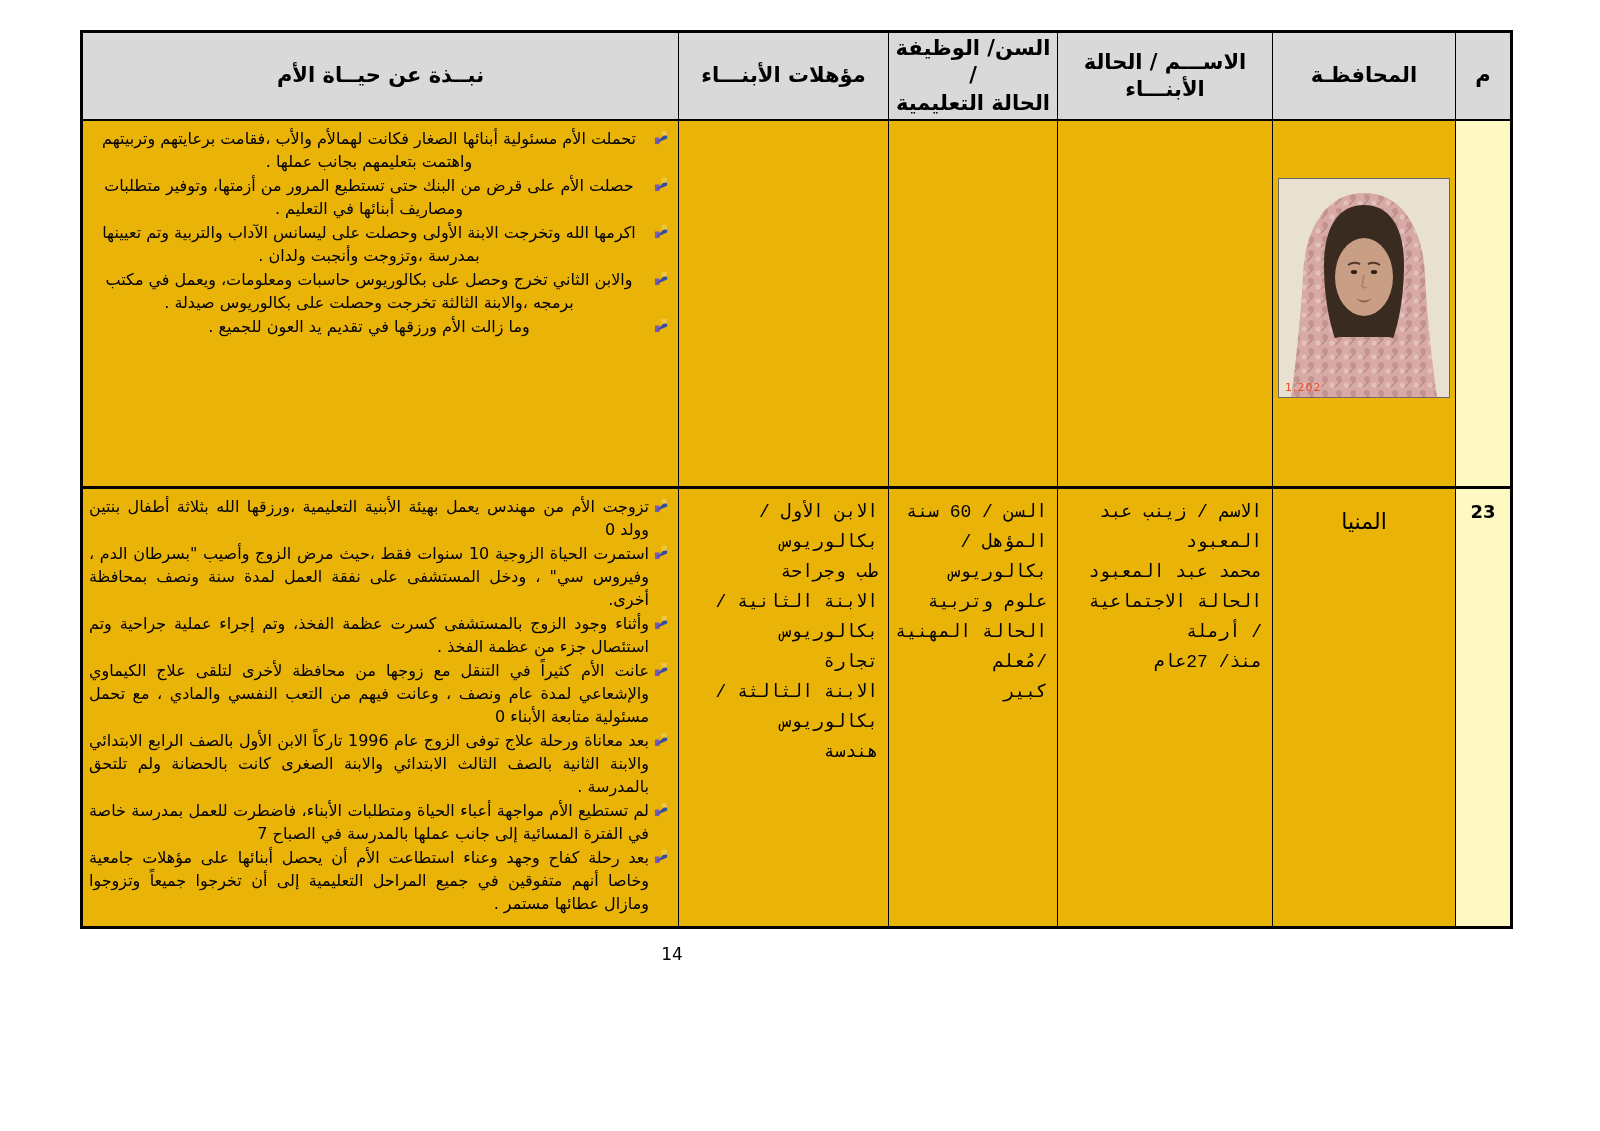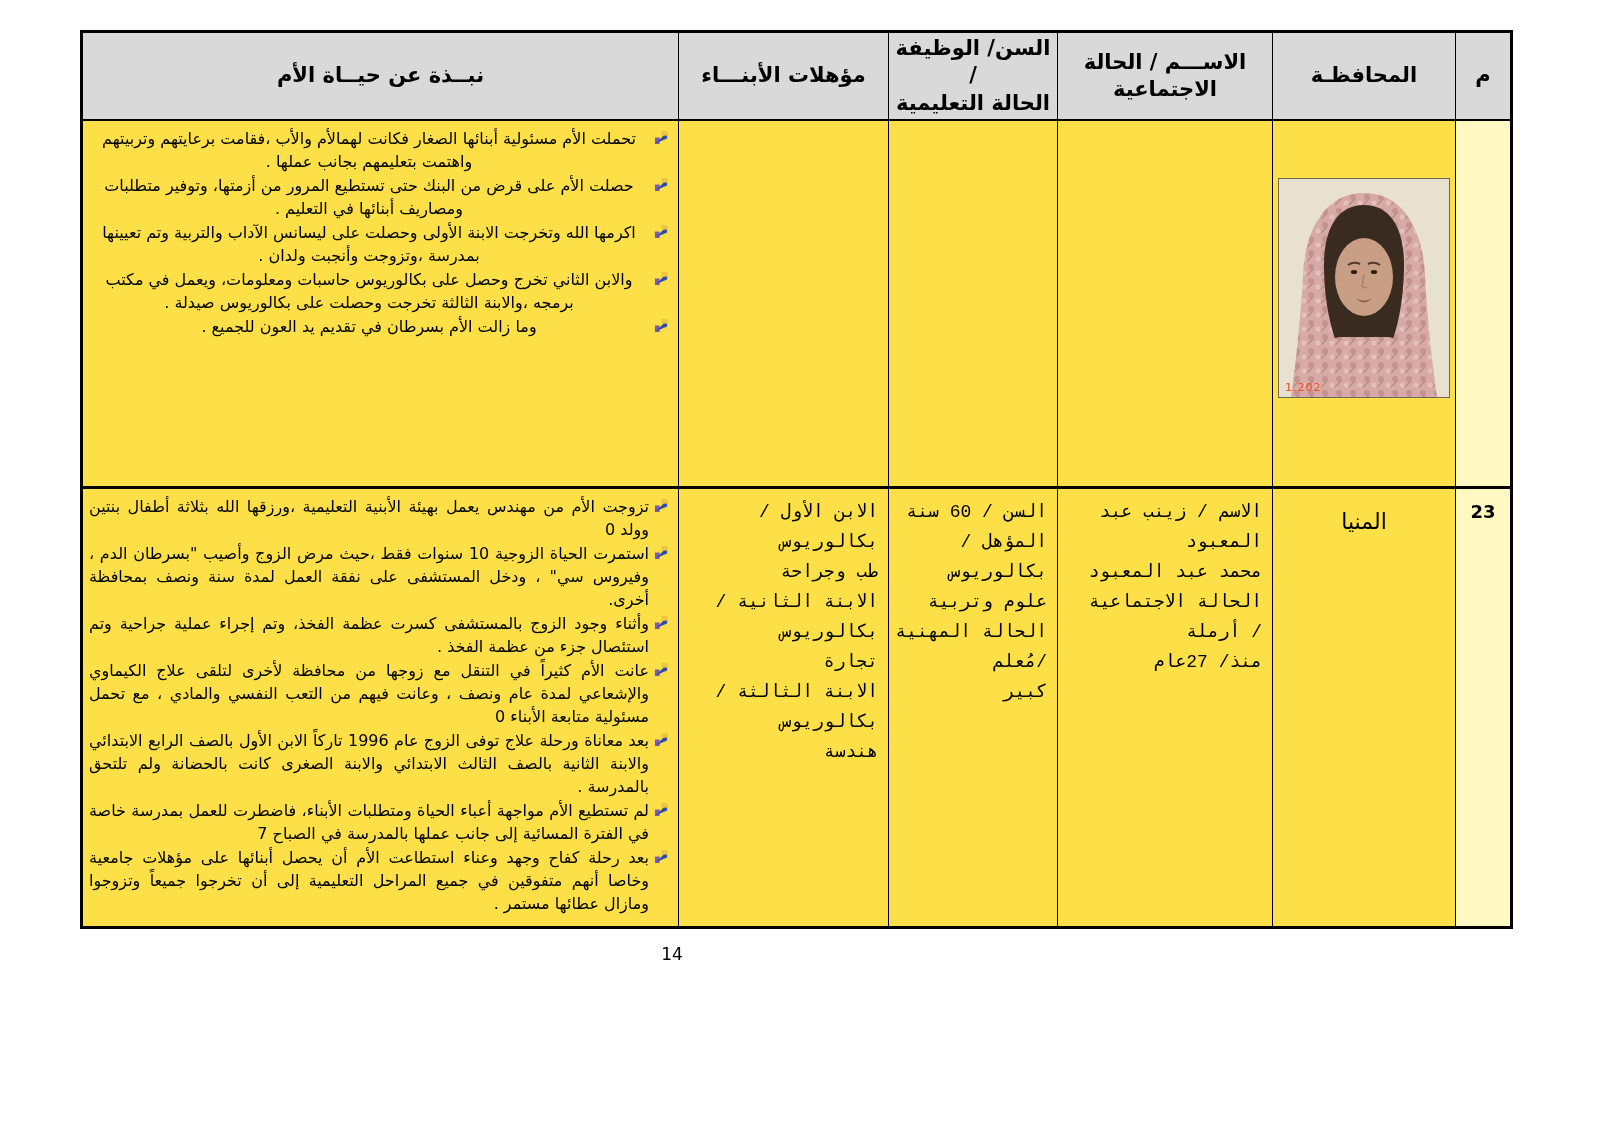--- a/index.html
+++ b/index.html
@@ -14,21 +14,21 @@
   .doc-table th,.doc-table td{border:1px solid #000;}
   .doc-table thead tr{height:64px;}
   .doc-table thead th{
     background:#d9d9d9;font-size:21px;font-weight:600;text-align:center;
     vertical-align:middle;white-space:pre-line;line-height:1.3;padding:2px 4px;
   }
   .doc-table thead th{border-bottom:2px solid #000;}
   tr.row-1{height:368px;}
   tr.row-2{height:440px;}
   tr.row-1 td{border-bottom:3px solid #000;}
-  .doc-table td{vertical-align:top;background:#fde047;}
+  .doc-table td{vertical-align:top;background:#eab308;}
 
   td.num-cell{background:#fef9c3;text-align:center;font-size:18px;padding-top:12px;font-weight:600;}
   td.gov-cell{text-align:center;}
   .gov-name{font-size:22px;padding-top:19px;}
 
   td.name-cell,td.age-cell,td.children-cell{
     font-size:18px;line-height:30px;padding:8px 10px;text-align:right;white-space:pre-line;font-family:Liberation Mono, monospace;
   }
   td.age-cell{padding-left:6px;}
 
@@ -57,21 +57,21 @@
         <col style="width:215px">
       <col style="width:169px">
         <col style="width:210px">
         <col style="width:597px">
     </colgroup>
     <thead>
       <tr>
         <th>م</th>
         <th>المحافظـة</th>
         <th>الاســـم / الحالة
-الاجتماعية</th>
+الأبنـــاء</th>
         <th>السن/ الوظيفة /
 الحالة التعليمية</th>
         <th>مؤهلات الأبنـــاء</th>
         <th>نبــذة عن حيــاة الأم</th>
       </tr>
     </thead>
     <tbody>
 
       <tr class="row-1">
         <td class="num-cell"></td>
@@ -146,21 +146,21 @@
             <span class="bullet-text">والابن الثاني تخرج وحصل على بكالوريوس حاسبات ومعلومات، ويعمل في مكتب برمجه ،والابنة الثالثة تخرجت وحصلت على بكالوريوس  صيدلة .</span>
           </div>
           <div class="bullet-item">
             <span class="bullet-icon">
                 <svg viewBox="0 0 16 16">
                   <rect x="1" y="8" width="5" height="7" fill="#7b5bb5"></rect>
                   <path d="M2 14 L14 2 L14 9 Z" fill="#2f4da8"></path>
                   <rect x="8" y="1" width="6" height="5" fill="#edc53f"></rect>
                 </svg>
               </span>
-            <span class="bullet-text">وما زالت الأم بسرطان في تقديم يد العون للجميع .</span>
+            <span class="bullet-text">وما زالت الأم ورزقها في تقديم يد العون للجميع .</span>
           </div>
         </td>
       </tr>
 
       <tr class="row-2">
         <td class="num-cell">23</td>
         <td class="gov-cell">
           <div class="gov-name">المنيا</div>
         </td>
         <td class="name-cell">الاسم / زينب عبد المعبود

